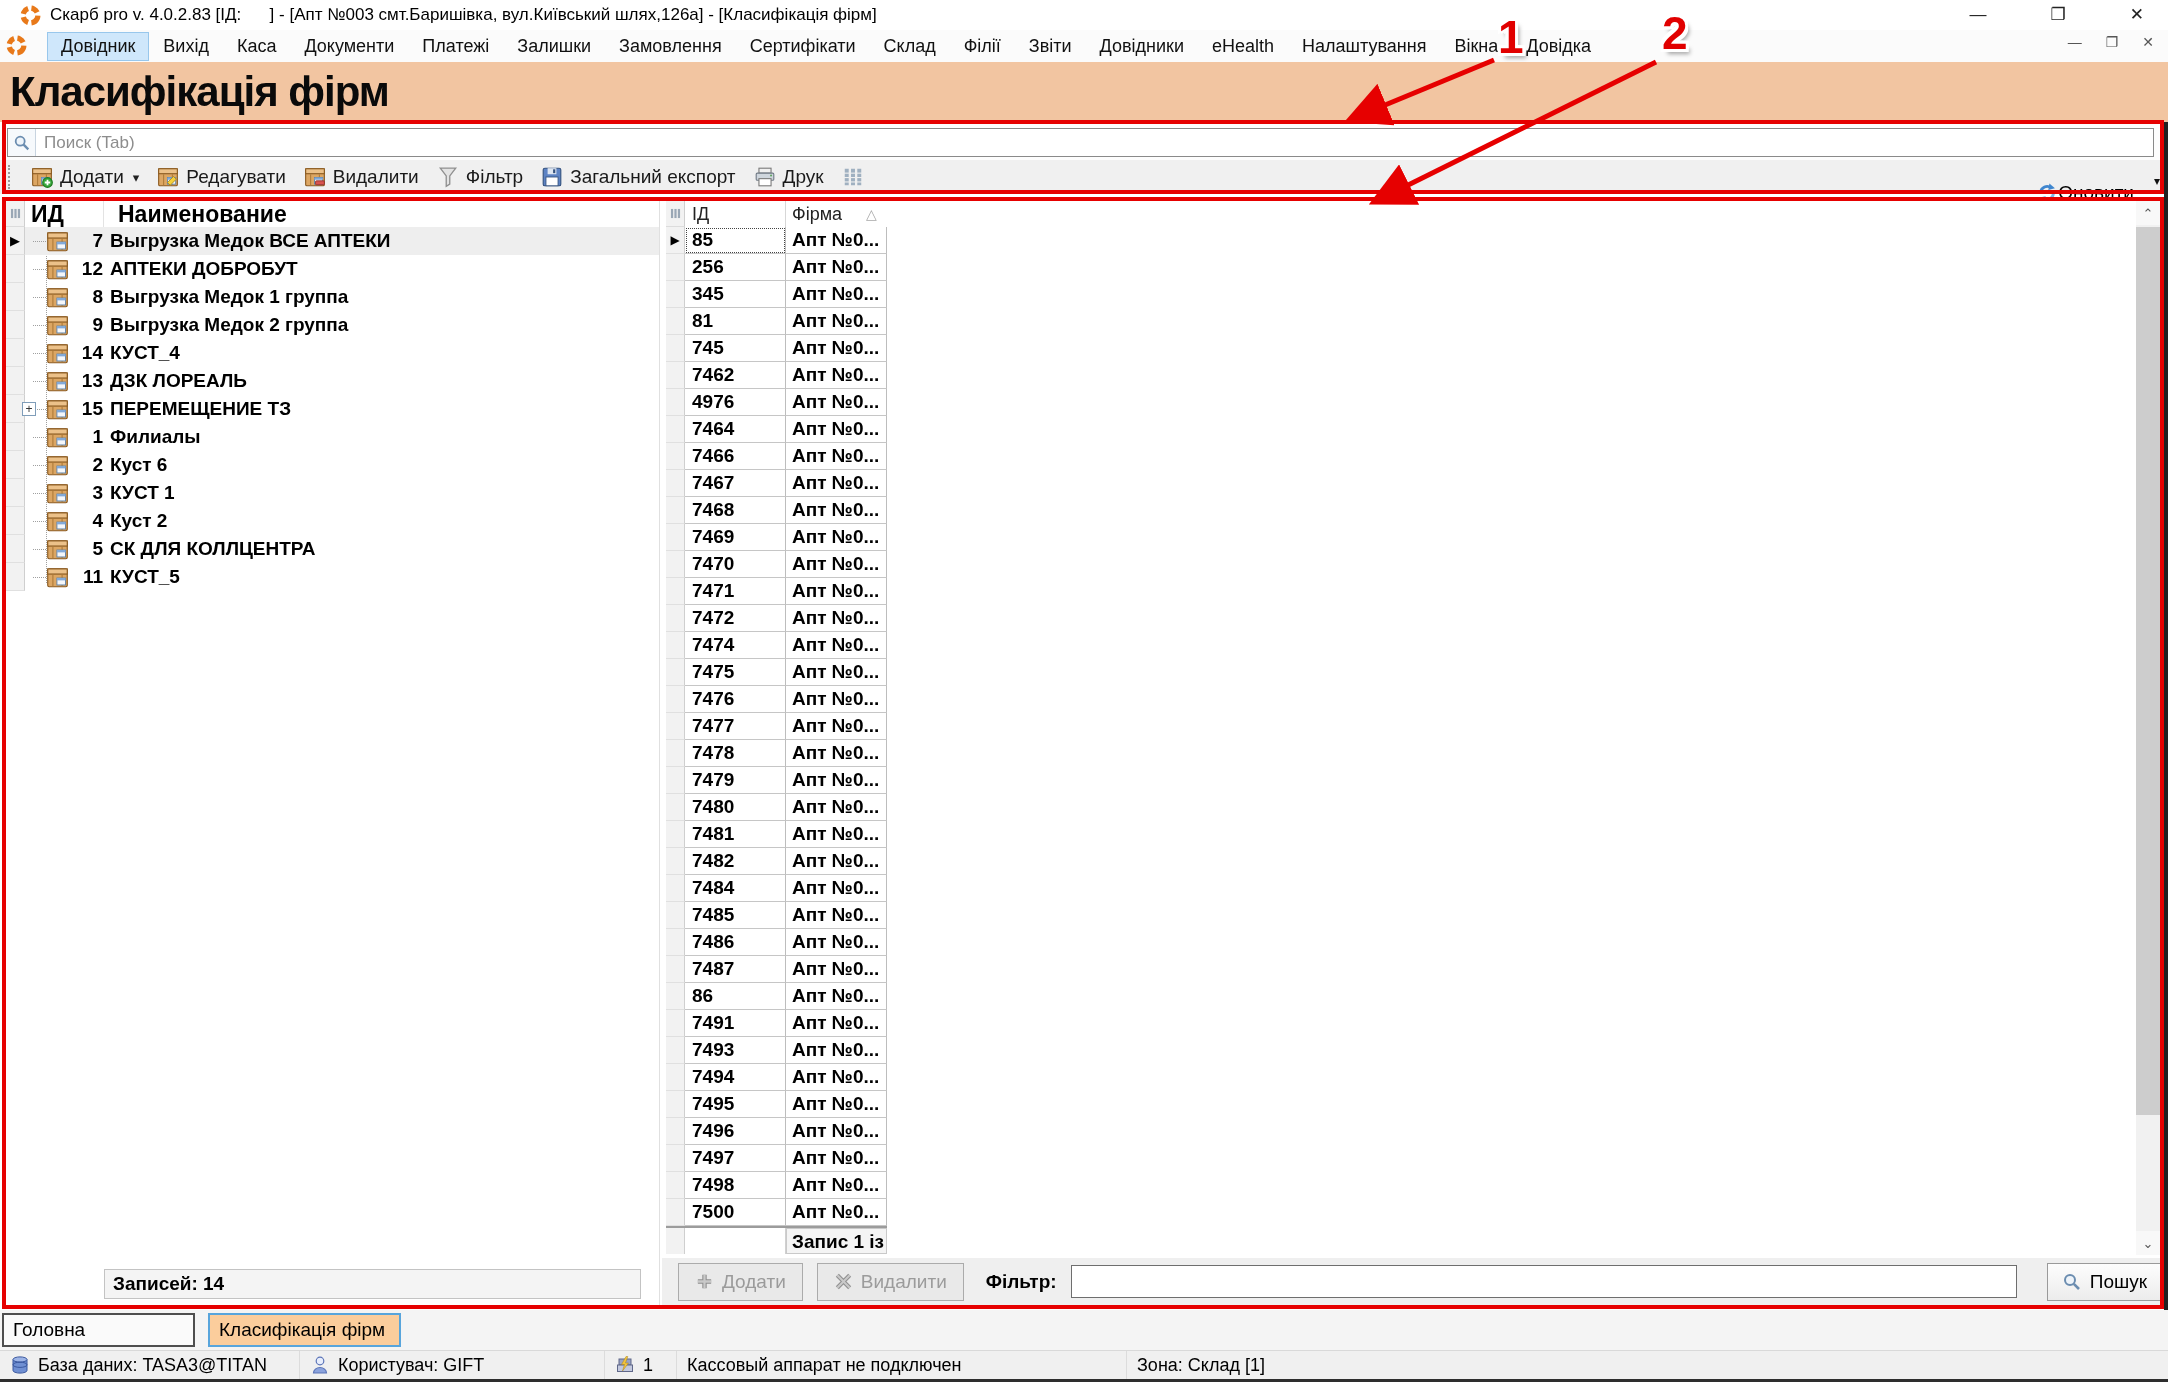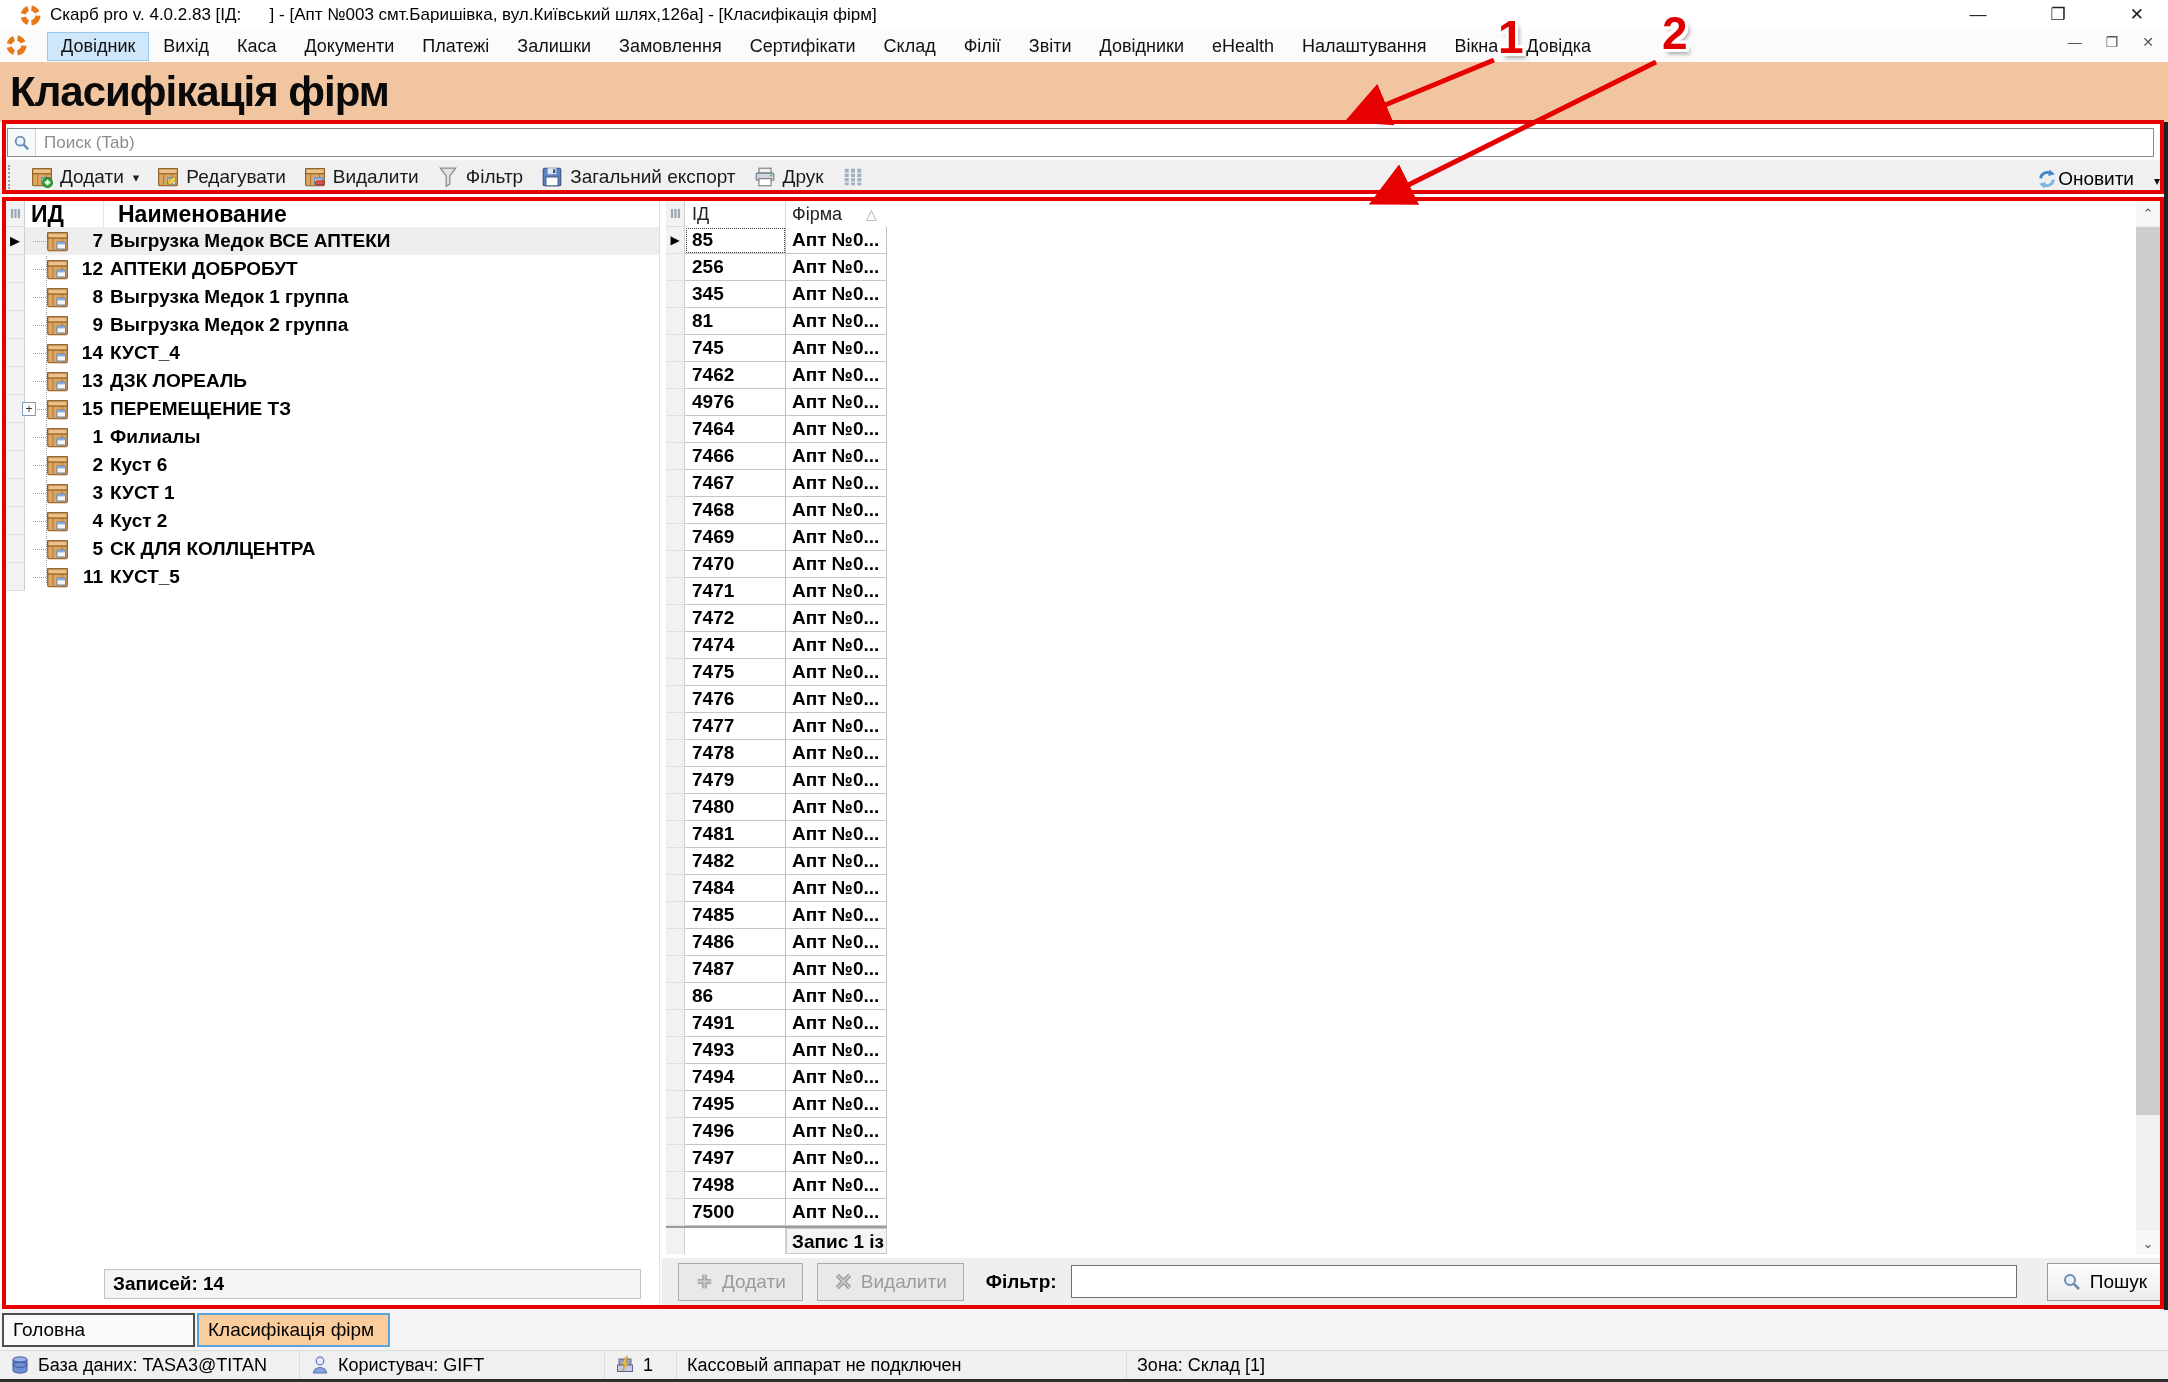--- a/index.html
+++ b/index.html
@@ -32,21 +32,21 @@
     border:1px solid #8a8a8a; display:flex; align-items:center; }
   .search-ico-cell { width:28px; height:27px; border-right:1px solid #c8d4e0; display:flex; align-items:center; justify-content:center; background:#f6f9fc; }
   .search-input { flex:1; border:none; outline:none; font-size:17px; color:#14532d; padding:0 8px; font-family:"Liberation Sans",sans-serif; background:transparent; }
   .search-input::placeholder { color:#8d8d8d; }
   .toolbar { position:absolute; left:0; top:160px; width:2168px; height:34px; background:#f0f0f0;
     display:flex; align-items:center; padding-left:6px; }
   .grip { width:6px; height:24px; border-left:2px dotted #9a9a9a; margin:0 8px 0 2px; }
   .tb-btn { display:flex; align-items:center; gap:7px; font-size:19px; color:#1a1a1a; padding:3px 9px; }
   .tb-ico { width:22px; height:22px; }
   .caret { font-size:13px; color:#222; margin-left:2px; }
-  .tb-right { position:absolute; right:34px; top:2px; height:34px; display:flex; align-items:center; font-size:19px; }
+  .tb-right { position:absolute; right:34px; top:16px; height:34px; display:flex; align-items:center; font-size:19px; }
   .overflow-caret { position:absolute; right:8px; top:14px; font-size:12px; color:#111; }
   
   .ann-rect { position:absolute; border:4px solid #e60000; z-index:40; pointer-events:none; }
   .ann-rect-1 { left:2px; top:120px; width:2162px; height:74px; }
   .ann-rect-2 { left:2px; top:197px; width:2162px; height:1112px; }
   .ann-num { position:absolute; z-index:50; font-size:46px; font-weight:800; color:#e10000; pointer-events:none;
     text-shadow:-3px -3px 0 #fff,3px -3px 0 #fff,-3px 3px 0 #fff,3px 3px 0 #fff,0 -3px 0 #fff,0 3px 0 #fff,-3px 0 0 #fff,3px 0 0 #fff,4px 5px 4px rgba(0,0,0,.35); }
   .ann-num-1 { left:1498px; top:10px; }
   .ann-num-2 { left:1662px; top:6px; }
   .ann-arrows { position:absolute; left:0; top:0; width:2168px; height:1382px; z-index:49; pointer-events:none; }
@@ -102,21 +102,21 @@
   .filter-input { width:990px; height:33px; border:1px solid #6e6e6e; background:#fff; font-size:19px; padding:0 6px; font-family:"Liberation Sans",sans-serif; outline:none; }
   .search-btn { display:flex; align-items:center; gap:8px; border:1px solid #9a9a9a; background:linear-gradient(#fdfdfd,#ececec);
     height:38px; padding:0 14px; font-size:19px; margin-left:16px; }
   
   .vscroll { position:absolute; right:8px; top:201px; width:24px; height:1054px; background:#f1f1f1; }
   .vs-btn { height:24px; display:flex; align-items:center; justify-content:center; font-size:13px; color:#555; background:#f8f8f8; }
   .vs-thumb { position:absolute; left:0; top:26px; width:24px; height:888px; background:#cdcdcd; }
   .vs-down { position:absolute; bottom:0; left:0; width:24px; }
   .win-edge-right { position:absolute; right:0; top:122px; width:4px; height:1188px; background:#202020; z-index:45; }
   
-  .tabs-row { position:absolute; left:0; top:1310px; width:2168px; height:40px; background:#f4f4f4; display:flex; align-items:center; gap:2px; padding-left:2px; }
+  .tabs-row { position:absolute; left:0; top:1310px; width:2168px; height:40px; background:#f4f4f4; display:flex; align-items:center; gap:13px; padding-left:2px; }
   .doc-tab { width:193px; height:34px; line-height:30px; font-size:19px; padding-left:9px; background:#fafafa; border:2px solid #4e4e4e; }
   .doc-tab.active { background:#fbcd9c; border:2px solid #58a5dc; }
   
   .statusbar { position:absolute; left:0; top:1350px; width:2168px; height:29px; background:#f0f0f0;
     border-top:1px solid #d9d9d9; display:flex; align-items:center; font-size:18px; }
   .sb-sec { display:flex; align-items:center; gap:8px; height:29px; padding:0 10px; border-right:1px solid #dcdcdc; }
   .sb-ico { width:20px; height:20px; }
   .sb-db { width:300px; }
   .sb-user { width:305px; }
   .sb-cash { width:72px; }

